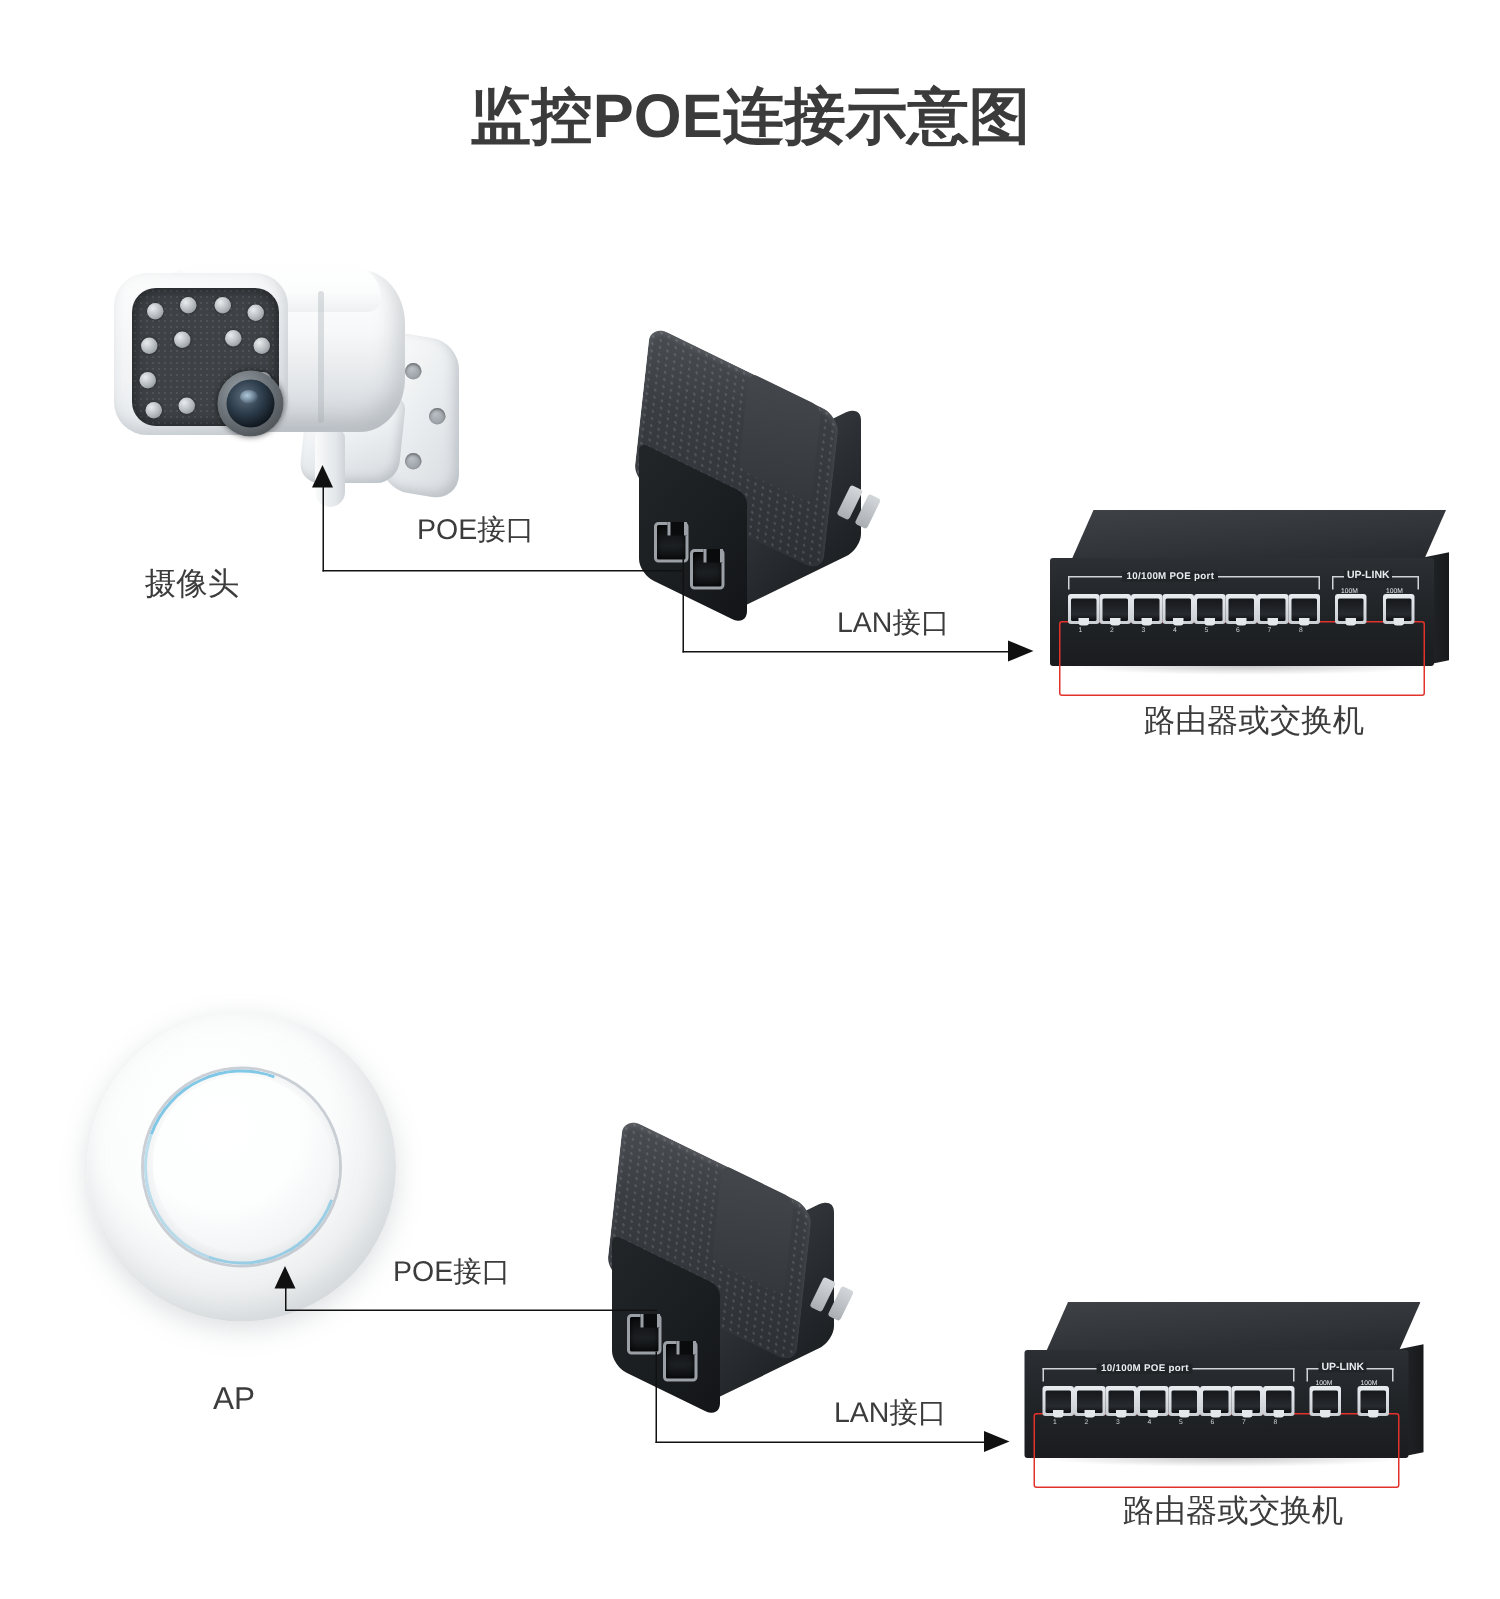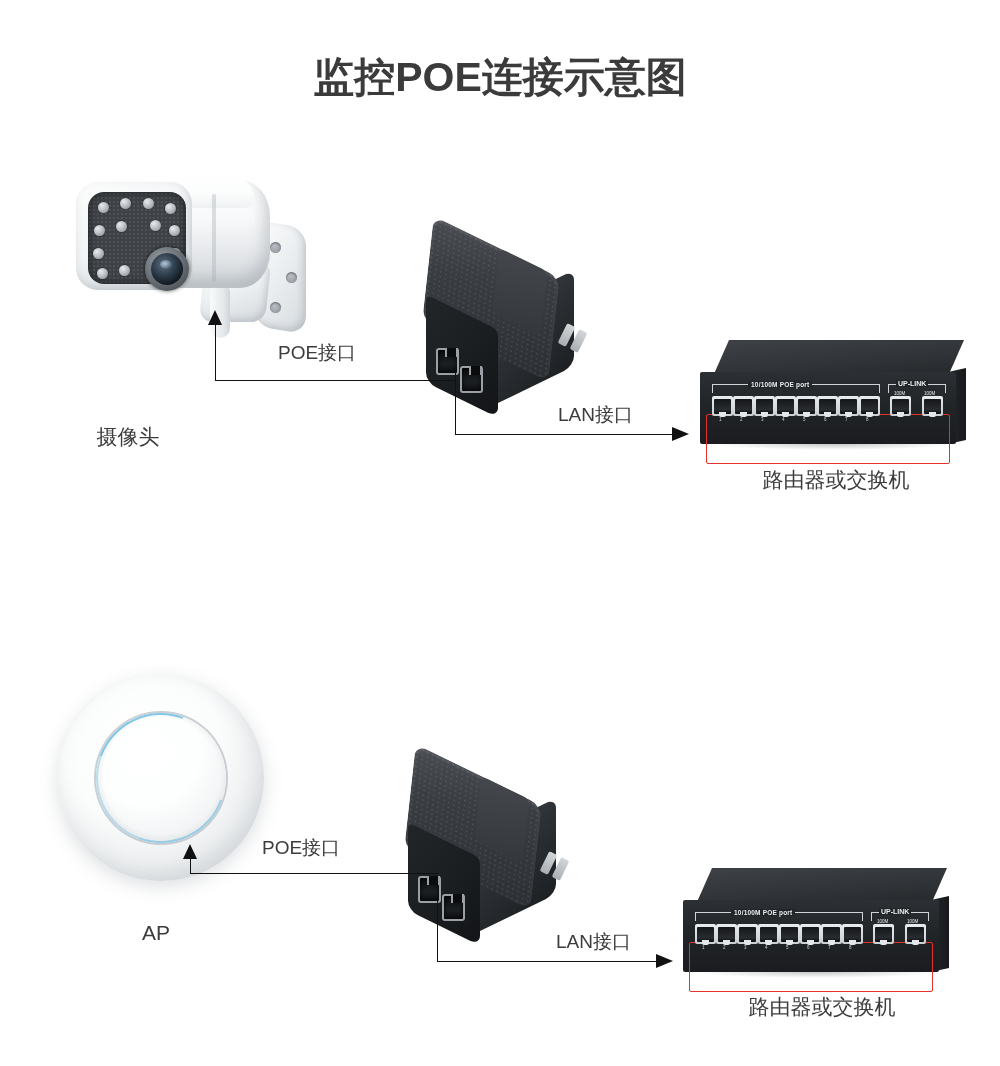--- a/index.html
+++ b/index.html
@@ -313,21 +313,21 @@
     <div class="line-h" style="left:215px; top:380px; width:240px;"></div>
     <div class="line-v" style="left:215px; top:322px; height:59px;"></div>
     <div class="arrow-up" style="left:208px; top:310px;"></div>
     <div class="link-label" style="left:278px; top:340px;">POE接口</div>
 
     <div class="line-v" style="left:455px; top:372px; height:63px;"></div>
     <div class="line-h" style="left:455px; top:434px; width:218px;"></div>
     <div class="arrow-right" style="left:672px; top:427px;"></div>
     <div class="link-label" style="left:558px; top:402px;">LAN接口</div>
 
-    <div class="caption" style="left:58px; top:375px; width:140px;margin-top:48px;">摄像头</div>
+    <div class="caption" style="left:58px; top:375px; width:140px;">摄像头</div>
 
     <div class="switch-dev" style="left:700px; top:340px;">
       <div class="sw-top"></div>
       <div class="sw-side"></div>
       <div class="sw-front">
         <div class="sw-redbox"></div>
         <div class="sw-groupframe" style="left:12px; top:12px; width:168px;"></div>
         <div class="sw-grouplabel" style="left:48px; top:9px; background:#222528; padding:0 3px;">10/100M POE port</div>
         <div class="sw-groupframe" style="left:188px; top:12px; width:58px;"></div>
         <div class="sw-uplabel" style="left:196px; top:8px; background:#222528; padding:0 2px;">UP-LINK</div>

